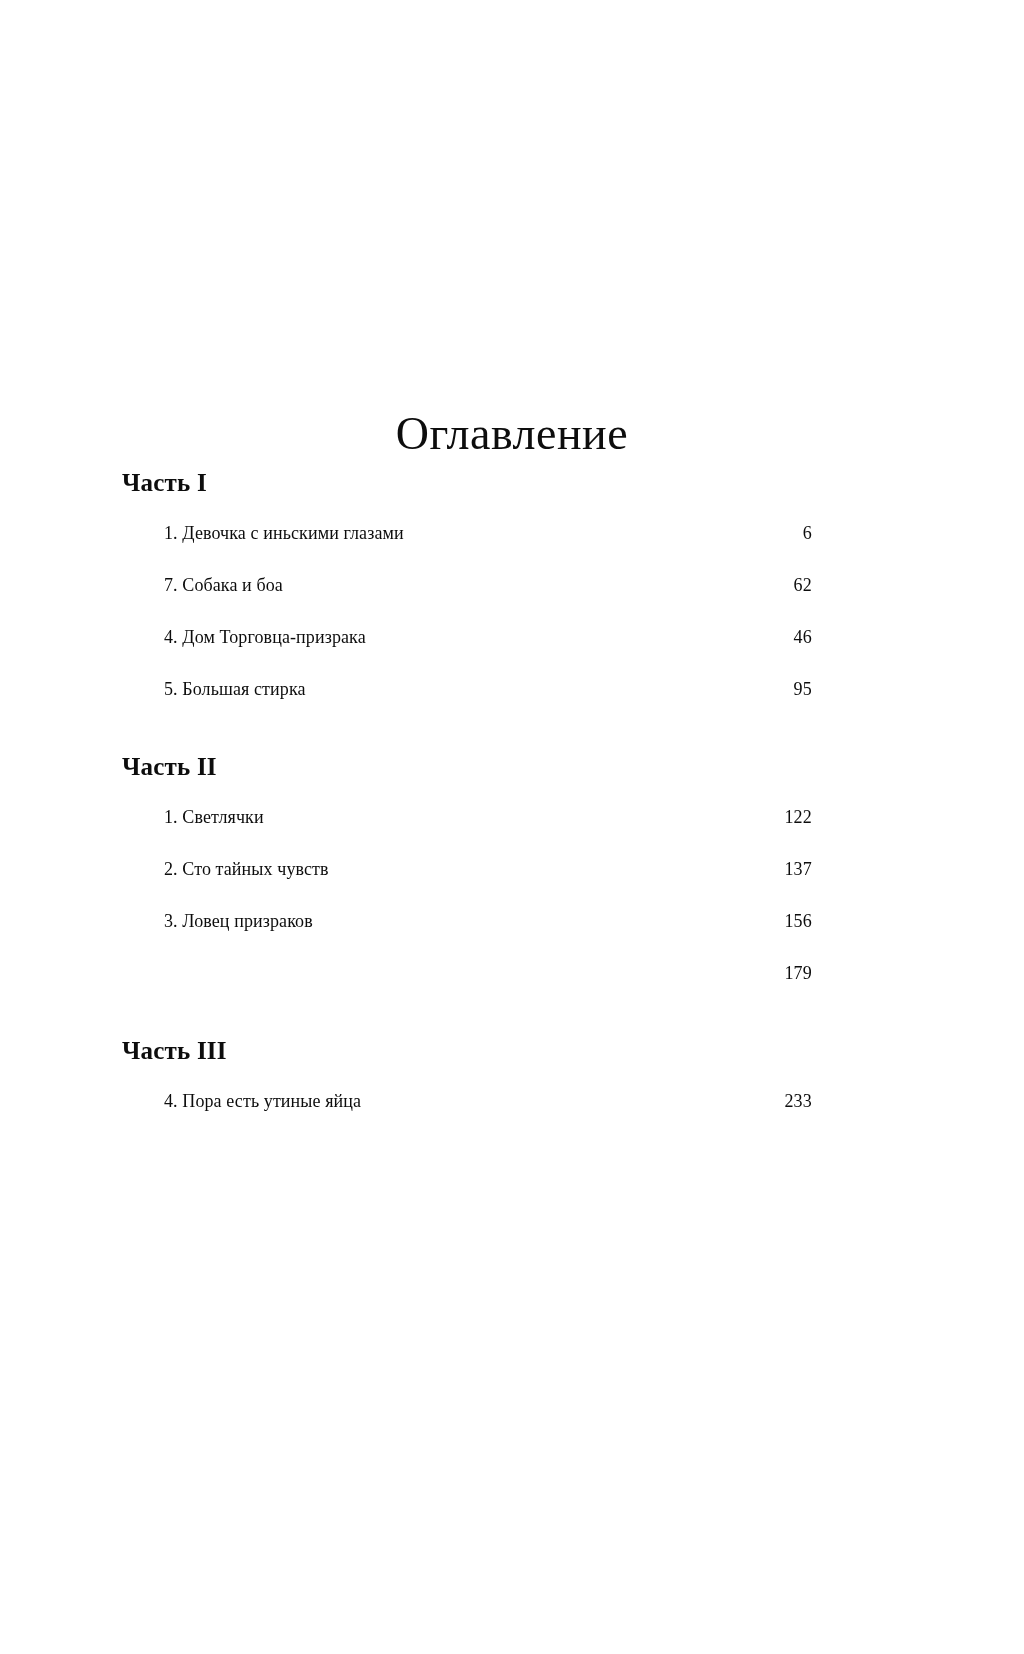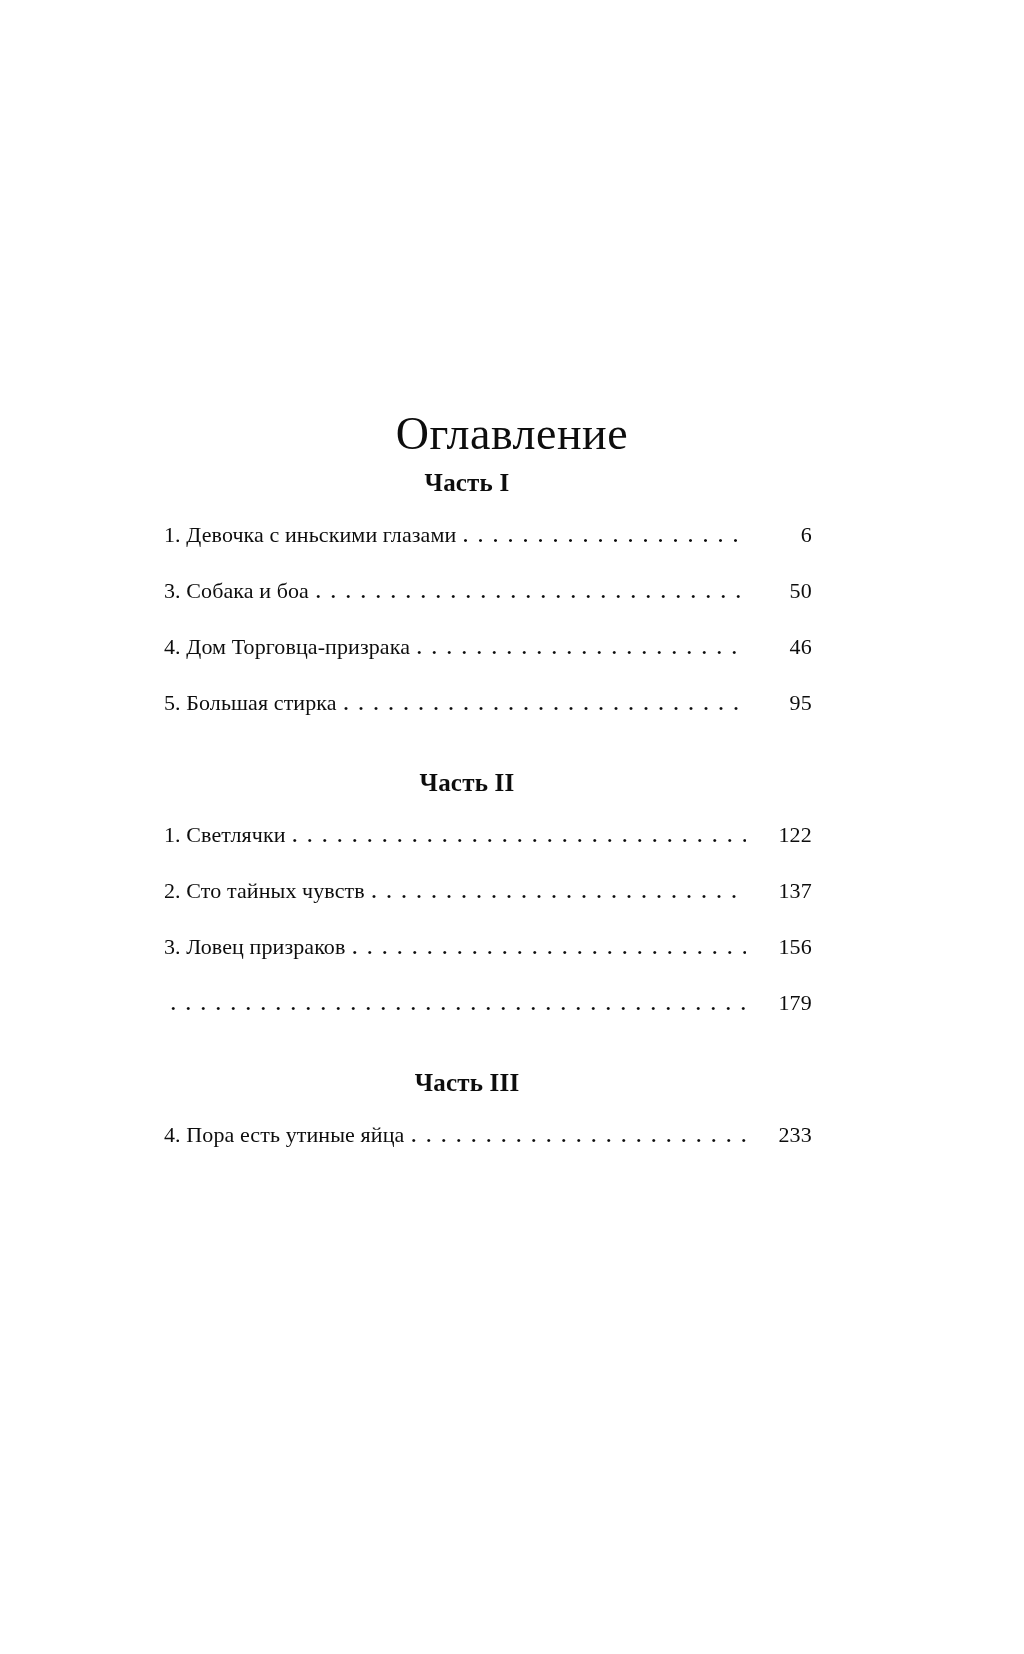--- a/index.html
+++ b/index.html
@@ -52,33 +52,32 @@
   .part + .part {
     margin-top: 56px;
   }
 
   .part-title {
     font-size: 25px;
     line-height: 1.0;
     margin: 0 0 26px 0;
     color: #0d0d0d;
     letter-spacing: 0.2px;
-    text-align: center;
   }
 
   .entries {
     list-style: none;
     margin: 0;
     padding: 0;
   }
 
   .entry {
     display: flex;
     align-items: baseline;
-    font-size: 22px;
+    font-size: 18px;
     line-height: 1.0;
     margin: 12px 0 0 42px;
     padding: 0;
     color: #0d0d0d;
     white-space: nowrap;
   }
   .entry + .entry {
     margin-top: 31px;
   }
 
@@ -121,23 +120,23 @@
   <div class="toc-body">
       <section class="part">
         <h2 class="part-title">Часть I</h2>
         <ul class="entries">
           <li class="entry">
             <span class="entry-label">1. Девочка с иньскими глазами</span>
             <span class="entry-dots"></span>
             <span class="entry-page">6</span>
           </li>
           <li class="entry">
-            <span class="entry-label">3. Собака и боа</span>
+            <span class="entry-label">7. Собака и боа</span>
             <span class="entry-dots"></span>
-            <span class="entry-page">50</span>
+            <span class="entry-page">62</span>
           </li>
           <li class="entry">
             <span class="entry-label">4. Дом Торговца-призрака</span>
             <span class="entry-dots"></span>
             <span class="entry-page">46</span>
           </li>
           <li class="entry">
             <span class="entry-label">5. Большая стирка</span>
             <span class="entry-dots"></span>
             <span class="entry-page">95</span>

